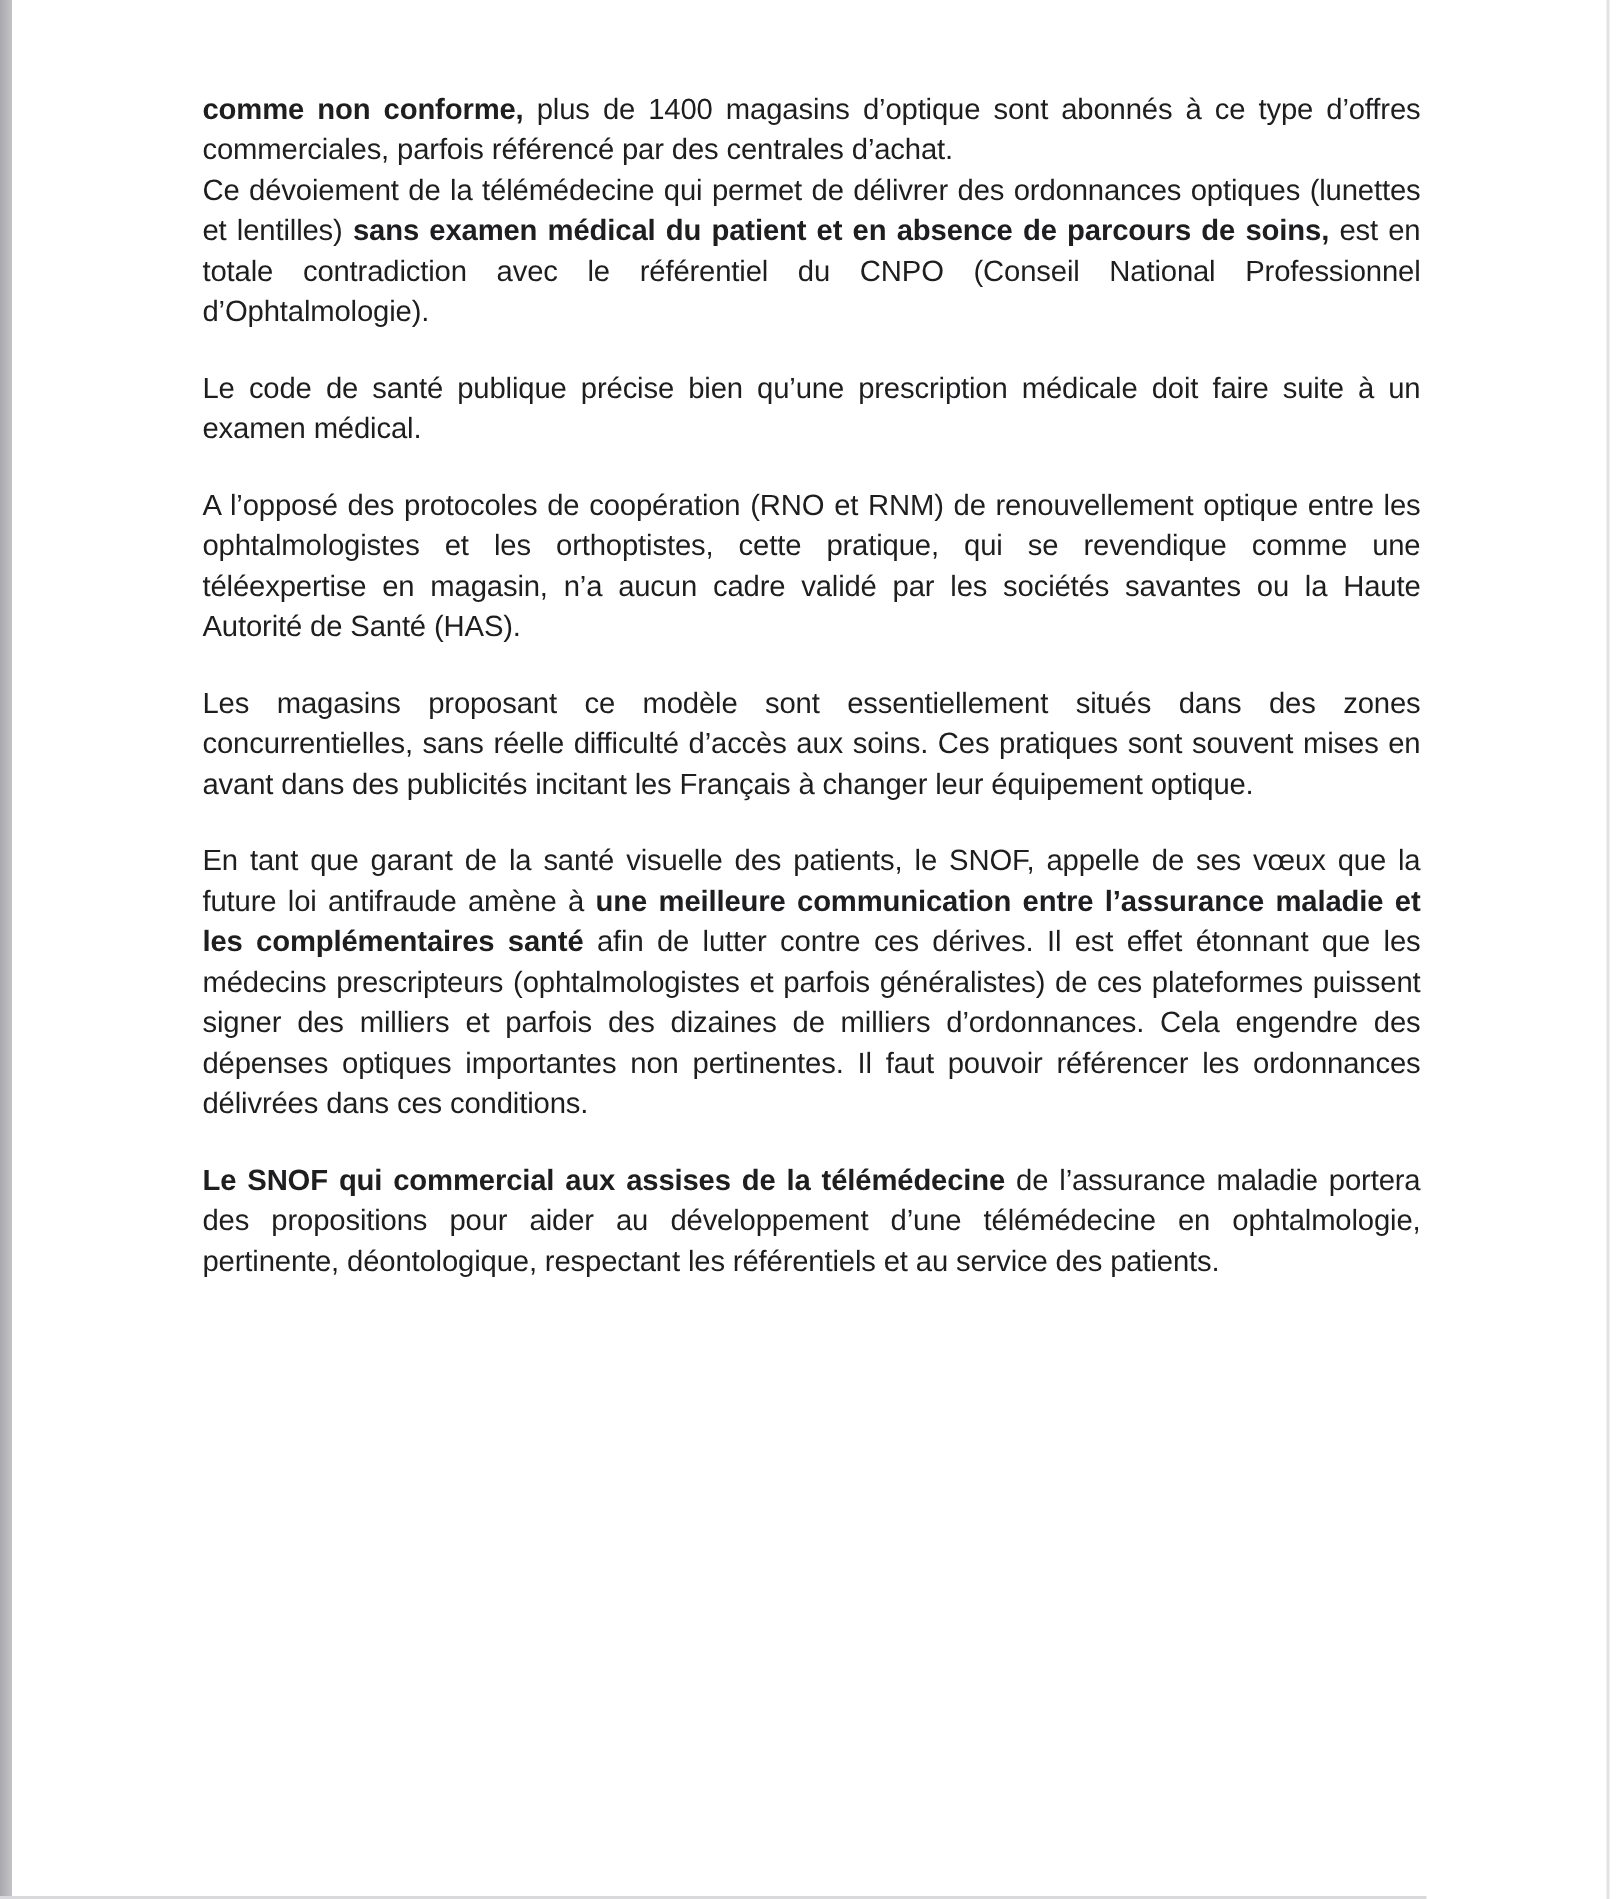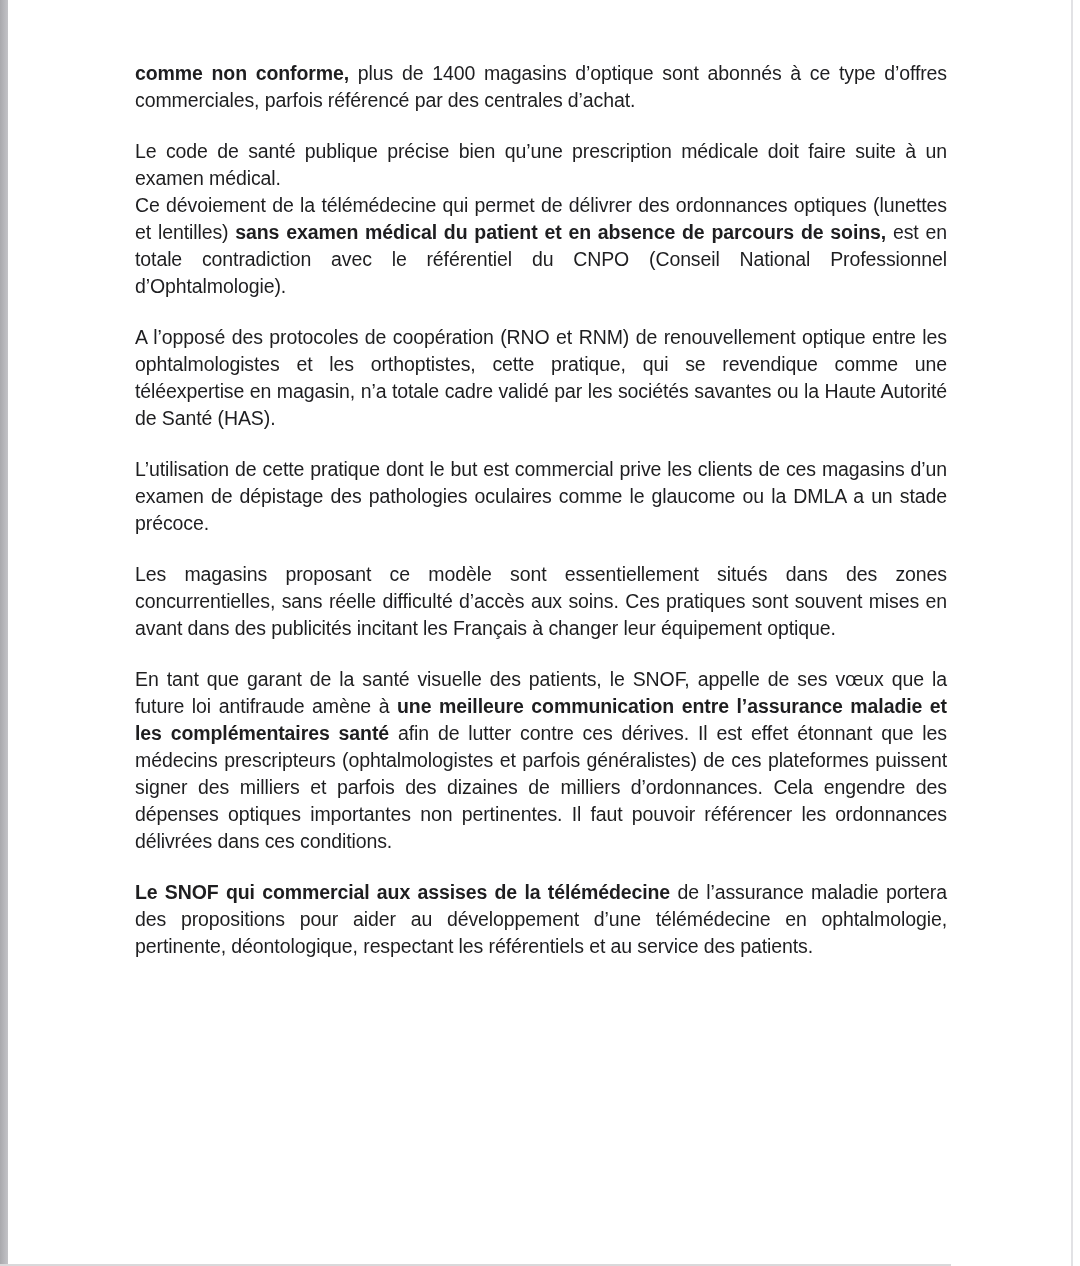--- a/index.html
+++ b/index.html
@@ -69,21 +69,20 @@
 </style>
 </head>
 <body>
 
 <div class="page">
   <div class="left-edge-strip"></div>
   <div class="right-edge-line"></div>
   <div class="bottom-edge-line"></div>
   <div class="doc-body">
       <p class="para"><span class="bold">comme non conforme, </span><span>plus de 1400 magasins d’optique sont abonnés à ce type d’offres commerciales, parfois référencé par des centrales d’achat.</span></p>
+      <p class="para tight"><span>Ce dévoiement de la télémédecine qui permet de délivrer des ordonnances optiques (lunettes et lentilles) </span><span class="bold">sans examen médical du patient et en absence de parcours de soins,</span><span> est en totale contradiction avec le référentiel du CNPO (Conseil National Professionnel d’Ophtalmologie).</span></p>
       <p class="para"><span>Le code de santé publique précise bien qu’une prescription médicale doit faire suite à un examen médical.</span></p>
-      <p class="para tight"><span>Ce dévoiement de la télémédecine qui permet de délivrer des ordonnances optiques (lunettes et lentilles) </span><span class="bold">sans examen médical du patient et en absence de parcours de soins,</span><span> est en totale contradiction avec le référentiel du CNPO (Conseil National Professionnel d’Ophtalmologie).</span></p>
-      <p class="para"><span>A l’opposé des protocoles de coopération (RNO et RNM) de renouvellement optique entre les ophtalmologistes et les orthoptistes, cette pratique, qui se revendique comme une téléexpertise en magasin, n’a totale cadre validé par les sociétés savantes ou la Haute Autorité de Santé (HAS).</span></p>
-      <p class="para"><span>L’utilisation de cette pratique dont le but est commercial prive les clients de ces magasins d’un examen de dépistage des pathologies oculaires comme le glaucome ou la DMLA a un stade précoce.</span></p>
+      <p class="para"><span>A l’opposé des protocoles de coopération (RNO et RNM) de renouvellement optique entre les ophtalmologistes et les orthoptistes, cette pratique, qui se revendique comme une téléexpertise en magasin, n’a aucun cadre validé par les sociétés savantes ou la Haute Autorité de Santé (HAS).</span></p>
       <p class="para"><span>Les magasins proposant ce modèle sont essentiellement situés dans des zones concurrentielles, sans réelle difficulté d’accès aux soins. Ces pratiques sont souvent mises en avant dans des publicités incitant les Français à changer leur équipement optique.</span></p>
       <p class="para"><span>En tant que garant de la santé visuelle des patients, le SNOF, appelle de ses vœux que la future loi antifraude amène à </span><span class="bold">une meilleure communication entre l’assurance maladie et les complémentaires santé</span><span> afin de lutter contre ces dérives. Il est effet étonnant que les médecins prescripteurs (ophtalmologistes et parfois généralistes) de ces plateformes puissent signer des milliers et parfois des dizaines de milliers d’ordonnances. Cela engendre des dépenses optiques importantes non pertinentes. Il faut pouvoir référencer les ordonnances délivrées dans ces conditions.</span></p>
       <p class="para"><span class="bold">Le SNOF qui commercial aux assises de la télémédecine</span><span> de l’assurance maladie portera des propositions pour aider au développement d’une télémédecine en ophtalmologie, pertinente, déontologique, respectant les référentiels et au service des patients.</span></p>
     </div>
 </div>
 
 </body></html>

